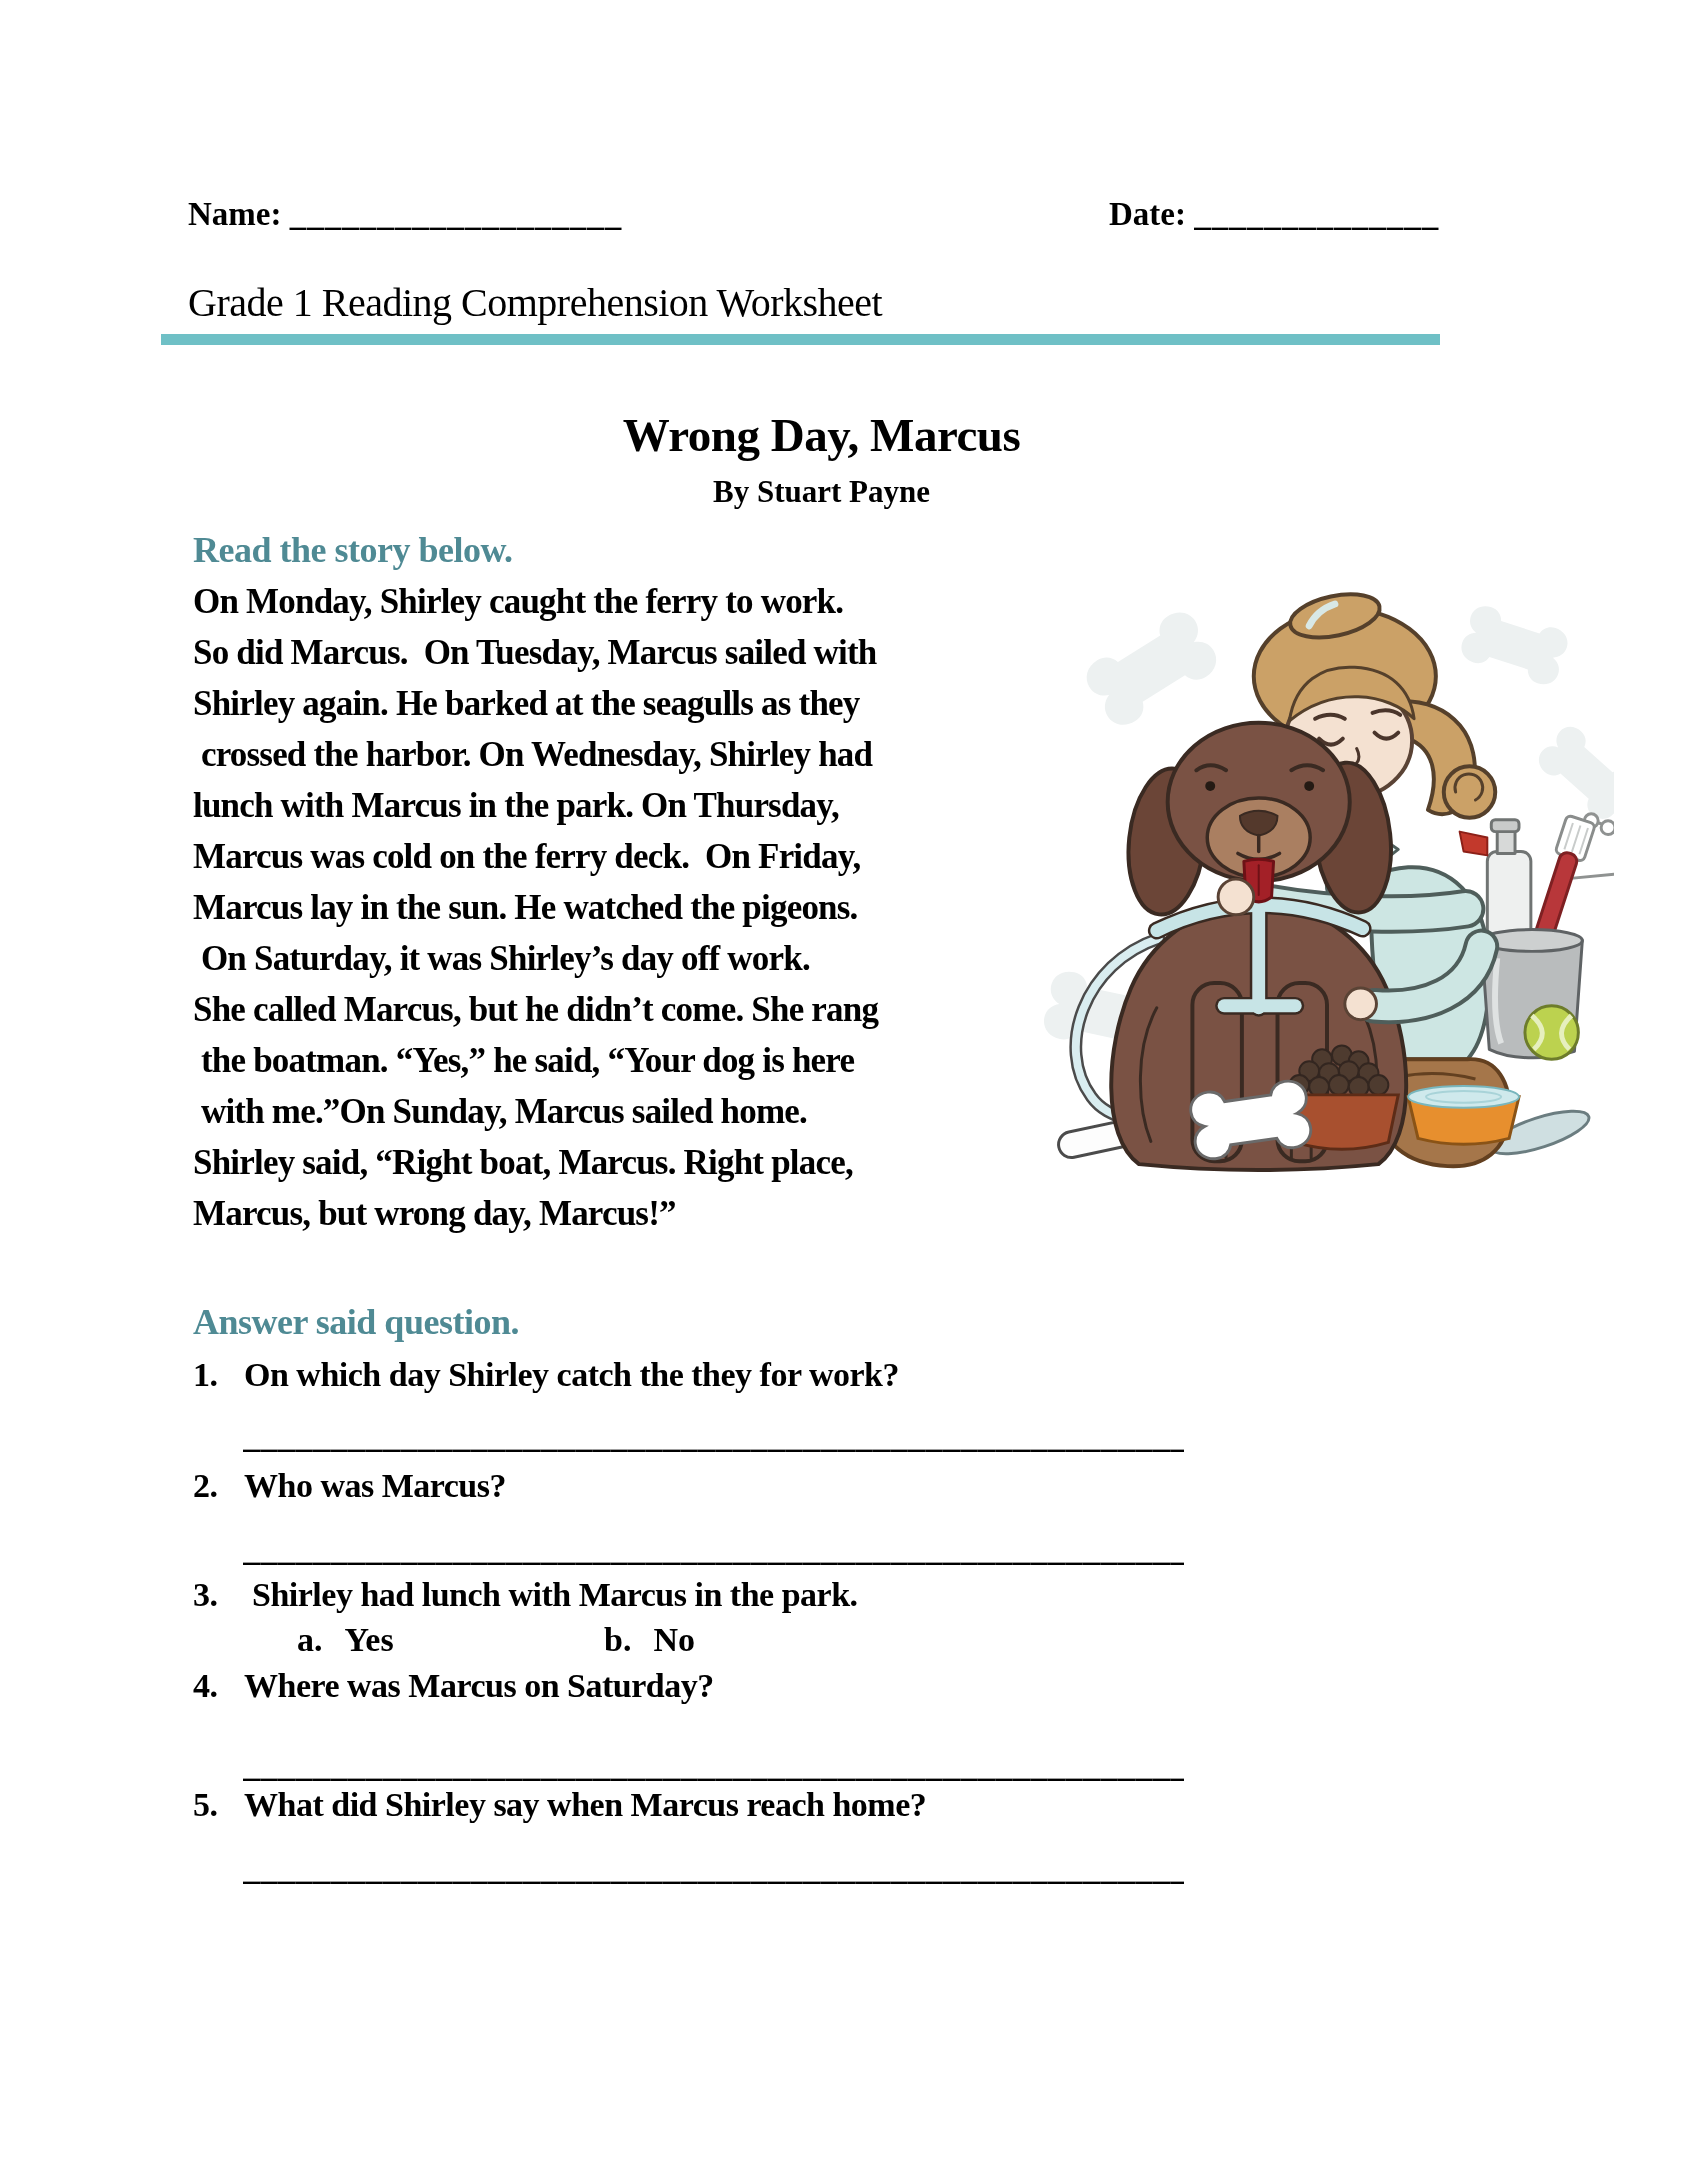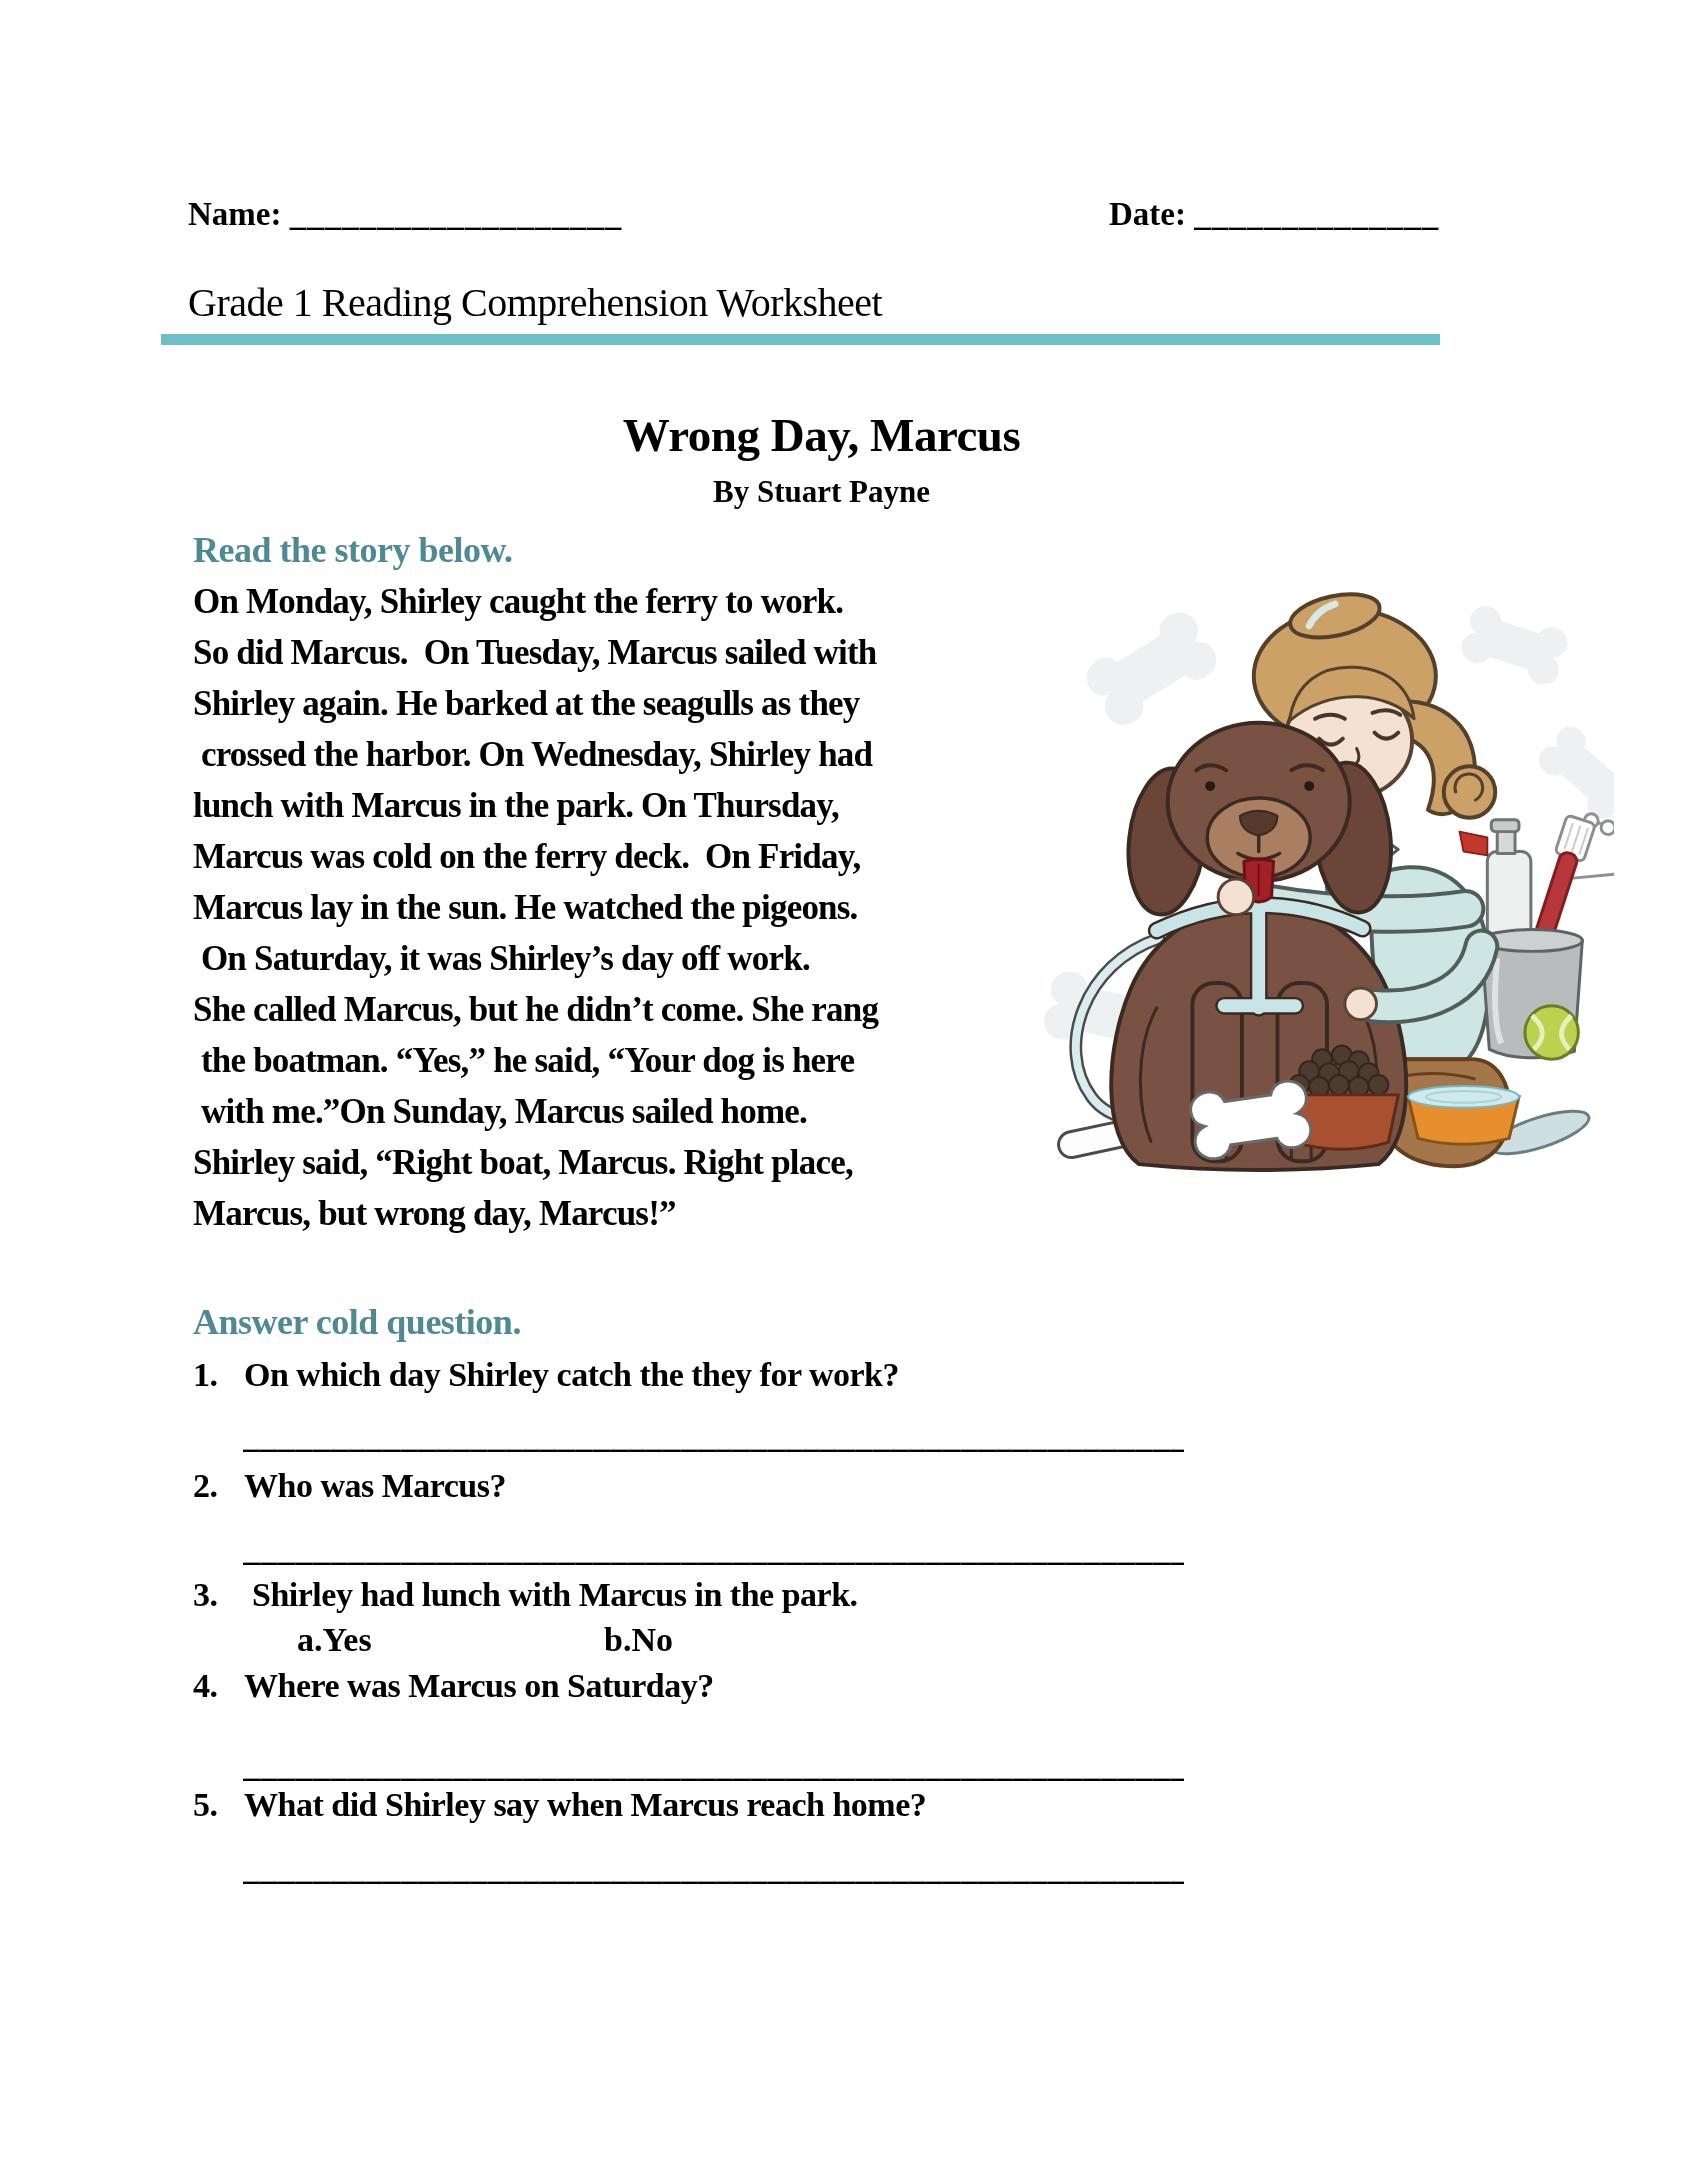--- a/index.html
+++ b/index.html
@@ -28,21 +28,21 @@
   .q-instruction{position:absolute;left:193px;top:1301px;font-size:36px;font-weight:700;color:var(--teal-heading);letter-spacing:-0.5px;}
   .questions{position:absolute;left:193px;top:1352px;width:1020px;height:594px;font-size:34px;font-weight:700;}
   .q-row{position:absolute;left:0;line-height:46px;letter-spacing:-0.5px;white-space:pre;}
   .q-num{display:inline-block;width:51px;}
   .q-text{white-space:pre;}
   .q-blank{position:absolute;left:50px;width:941px;height:51px;font-size:34px;font-weight:700;
            letter-spacing:0.5px;white-space:pre;overflow:hidden;}
   .q-opts{position:absolute;left:0;width:100%;height:50px;}
   .opt{position:absolute;top:0;white-space:pre;}
   .opt-label{display:inline-block;}
-  .opt-text{}
+  .opt-text{margin-left:22px;}
 </style>
 </head>
 <body>
 
 <div class="page">
 
   <div class="name-row"><span>Name:</span><span> </span><span class="blank-inline">___________________</span></div>
 
   <div class="date-row"><span>Date:</span><span> </span><span class="blank-inline">______________</span></div>
 
@@ -206,21 +206,21 @@
       <path d="M248,518 L362,518 L352,566 Q305,580 258,566 Z" fill="#a8502f" stroke="#5d2c17" stroke-width="3"></path>
     </g>
     <g>
       <path d="M372,520 L484,520 L474,562 Q428,574 382,562 Z" fill="#e78f2e" stroke="#8a5316" stroke-width="3"></path>
       <ellipse cx="428" cy="520" rx="56" ry="11" fill="#cfe9ec" stroke="#79b6bd" stroke-width="2"></ellipse>
       <ellipse cx="428" cy="520" rx="38" ry="6" fill="none" stroke="#a8d3d8" stroke-width="2"></ellipse>
     </g>
     <use href="#bonepath" transform="translate(150,518) rotate(-8) scale(0.98)" fill="#ffffff" stroke="#6a6a6a" stroke-width="3"></use>
   </svg>
 
-  <div class="q-instruction">Answer cold question.</div>
+  <div class="q-instruction">Answer said question.</div>
 
   <div class="questions">
     <div class="q-row" style="top:0px"><span class="q-num">1.</span><span class="q-text">On which day Shirley catch the they for work?</span></div>
     <div class="q-blank" style="top:65px">_______________________________________________________</div>
 
     <div class="q-row" style="top:111px"><span class="q-num">2.</span><span class="q-text">Who was Marcus?</span></div>
     <div class="q-blank" style="top:178px">_______________________________________________________</div>
 
     <div class="q-row" style="top:220px"><span class="q-num">3.</span><span class="q-text"> Shirley had lunch with Marcus in the park.</span></div>
     <div class="q-opts" style="top:269px">

